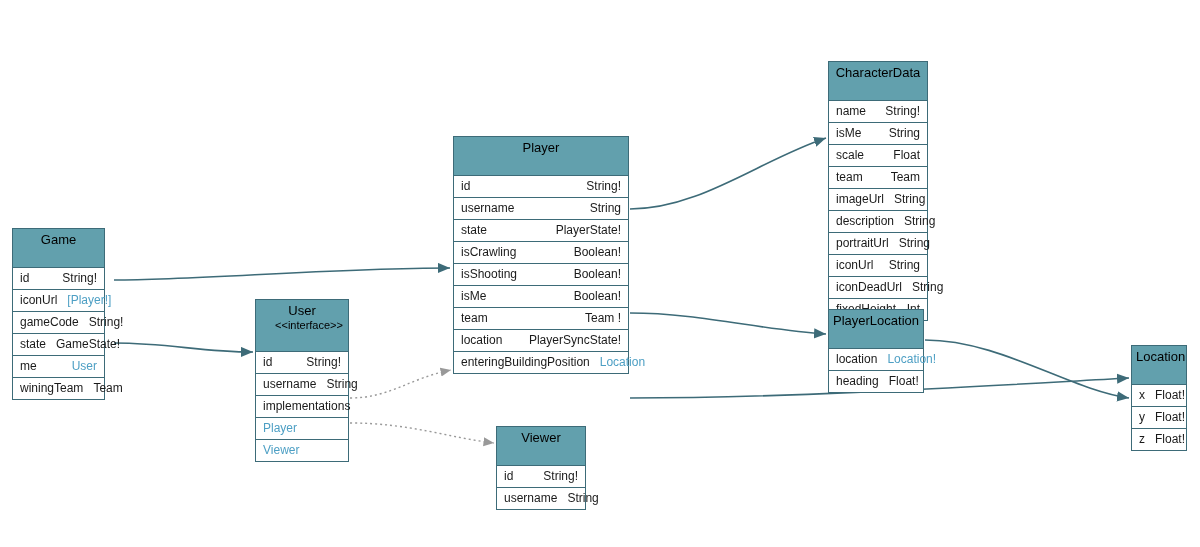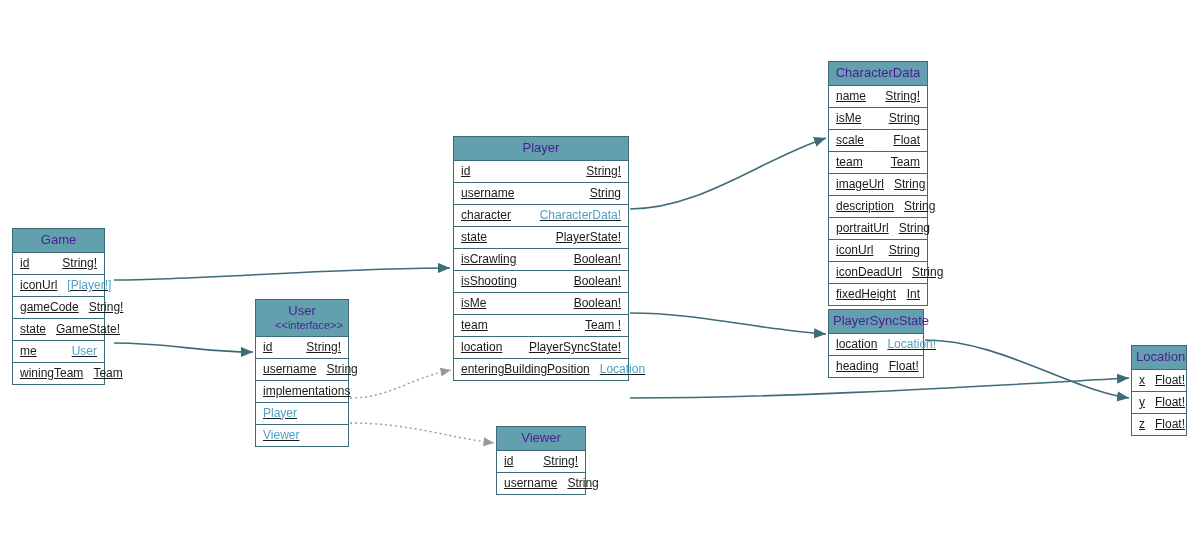--- a/index.html
+++ b/index.html
@@ -26,45 +26,44 @@
     pointer-events: none;
   }
   .entity {
     position: absolute;
     border: 1px solid #3d6b78;
     background: #ffffff;
     box-sizing: border-box;
   }
   .entity-header {
     background: #62a0ad;
-    color: #4c1d95;
+    color: #000000;
     text-align: center;
     font-size: 13px;
     line-height: 1.15;
-    padding: 4px 4px 4px 4px;
+    padding: 4px 4px 19px 4px;
     border-bottom: 1px solid #3d6b78;
     box-sizing: border-box;
   }
   .entity-header .sub {
     display: block;
     font-size: 11px;
     margin-left: 14px;
   }
   .row {
     display: flex;
     justify-content: space-between;
     align-items: center;
     font-size: 12px;
     color: #1a1a1a;
     padding: 3px 7px 4px 7px;
     border-bottom: 1px solid #3d6b78;
     box-sizing: border-box;
     min-height: 21px;
     white-space: nowrap;
-    text-decoration: underline;
   }
   .row:last-child {
     border-bottom: none;
   }
   .row .fname {
     text-align: left;
     padding-right: 10px;
   }
   .row .ftype {
     text-align: left;
@@ -155,24 +154,20 @@
         <div class="entity-header"><span>Player</span></div>
         <div class="row">
           <span class="fname">id</span>
           <span class="ftype">String!</span>
         </div>
         <div class="row">
           <span class="fname">username</span>
           <span class="ftype">String</span>
         </div>
         <div class="row">
-          <span class="fname">character</span>
-          <span class="ftype link">CharacterData!</span>
-        </div>
-        <div class="row">
           <span class="fname">state</span>
           <span class="ftype">PlayerState!</span>
         </div>
         <div class="row">
           <span class="fname">isCrawling</span>
           <span class="ftype">Boolean!</span>
         </div>
         <div class="row">
           <span class="fname">isShooting</span>
           <span class="ftype">Boolean!</span>
@@ -242,21 +237,21 @@
         <div class="row">
           <span class="fname">iconDeadUrl</span>
           <span class="ftype">String</span>
         </div>
         <div class="row">
           <span class="fname">fixedHeight</span>
           <span class="ftype">Int</span>
         </div>
       </div>
       <div class="entity" style="left: 828px; top: 309px; width: 96px;">
-        <div class="entity-header"><span>PlayerSyncState</span></div>
+        <div class="entity-header"><span>PlayerLocation</span></div>
         <div class="row">
           <span class="fname">location</span>
           <span class="ftype link">Location!</span>
         </div>
         <div class="row">
           <span class="fname">heading</span>
           <span class="ftype">Float!</span>
         </div>
       </div>
       <div class="entity" style="left: 1131px; top: 345px; width: 56px;">

